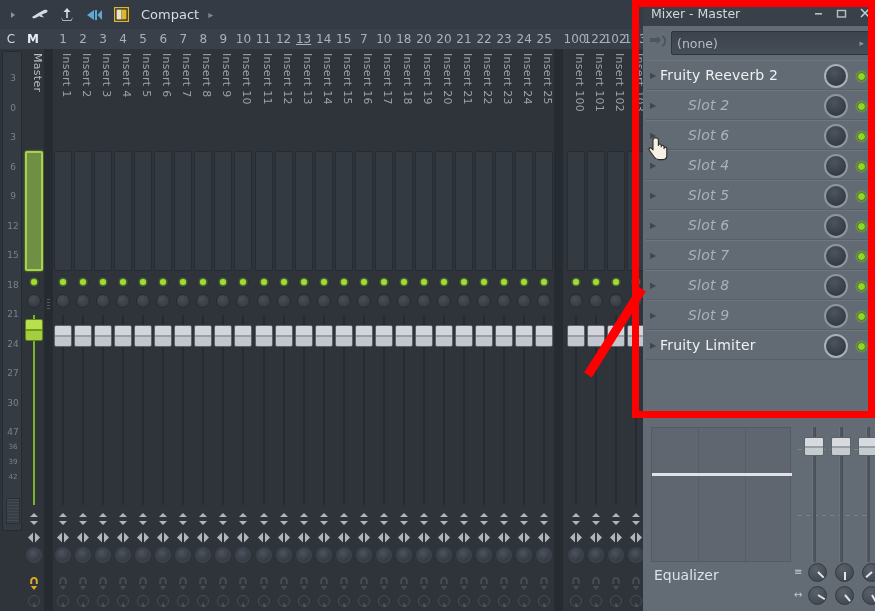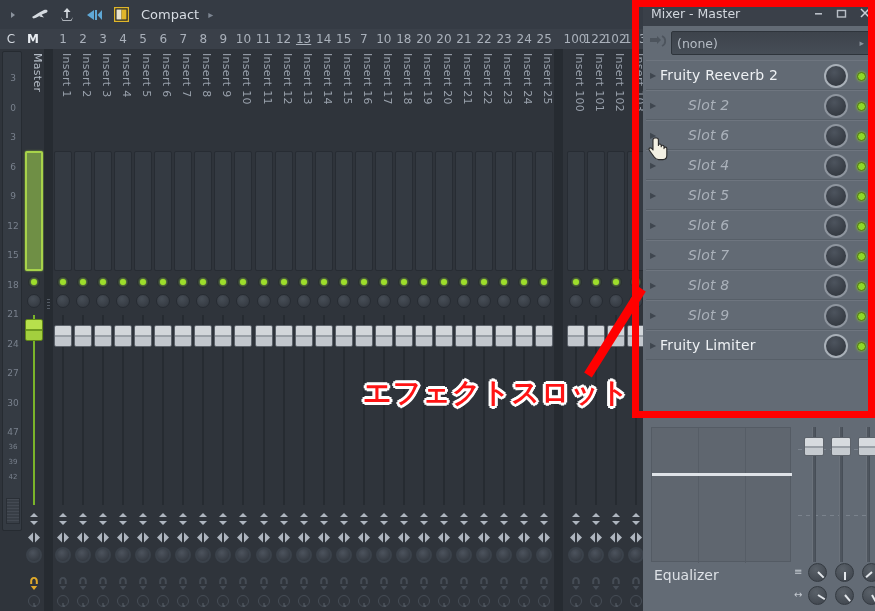--- a/index.html
+++ b/index.html
@@ -1264,21 +1264,20 @@
             <i style="transform: translate(-50%, -1px) rotate(-30deg);"></i>
           </div>
         </div>
     </div>
   </div>
 
   <div class="ann-box"></div>
   <svg class="ann-arrow" viewBox="0 0 100 110">
     <line x1="28" y1="100" x2="82" y2="14" stroke="#ff0000" stroke-width="9" stroke-linecap="butt"></line>
   </svg>
-  <div class="ann-text">エフェクトスロット</div>
 
   <svg class="cursor" viewBox="0 0 22 28">
     <path d="M7 2 C5.6 2 5 3 5 4 L5 14 L3.6 12.4 C2.7 11.5 1.3 11.7 1 12.8 C0.8 13.6 1.3 14.3 2 15.2
              L6.2 21 C7.3 22.6 8.6 23.6 10.6 23.6 L15 23.6 C17.4 23.6 18.8 22 18.8 19.6
              L18.8 12.6 C18.8 11.7 18.2 11.1 17.4 11.1 C16.6 11.1 16 11.7 16 12.6
              L16 10.8 C16 9.9 15.4 9.3 14.6 9.3 C13.8 9.3 13.2 9.9 13.2 10.8
              L13.2 9.5 C13.2 8.6 12.6 8 11.8 8 C11 8 10.4 8.6 10.4 9.5
              L10.4 4 C10.4 3 9.8 2 8.4 2 Z" fill="#f4f1e4" stroke="#2a2a2a" stroke-width="1.1" stroke-linejoin="round"></path>
   </svg>
 

